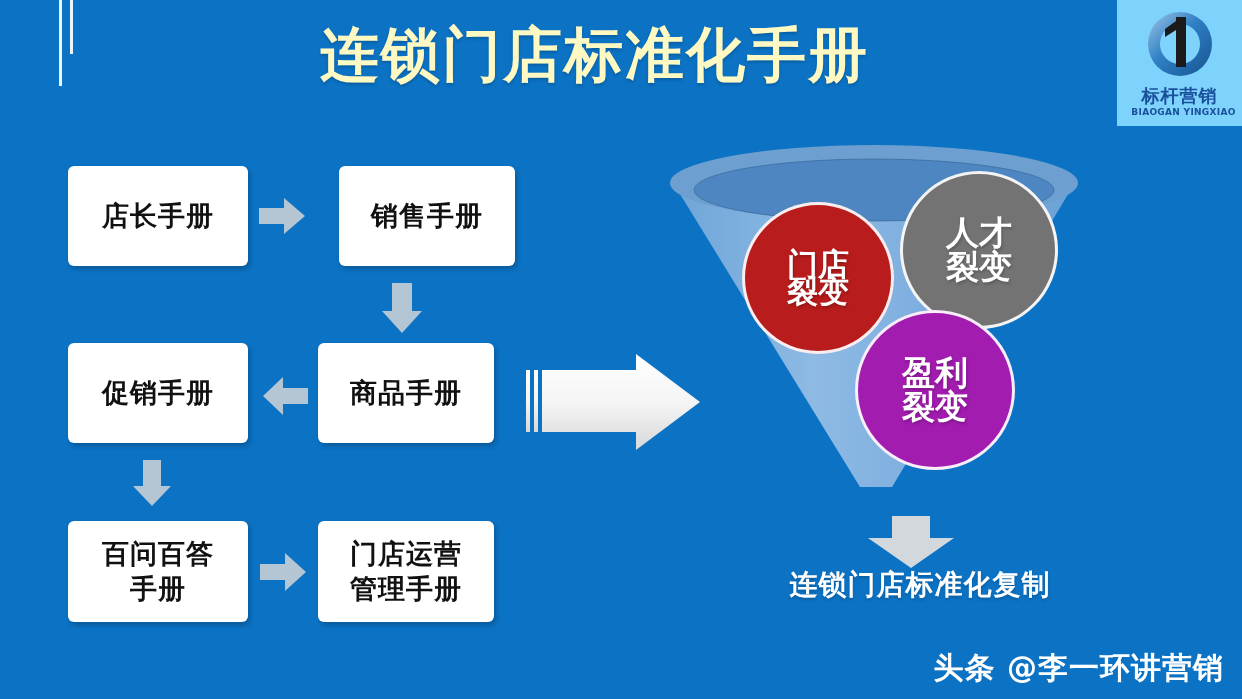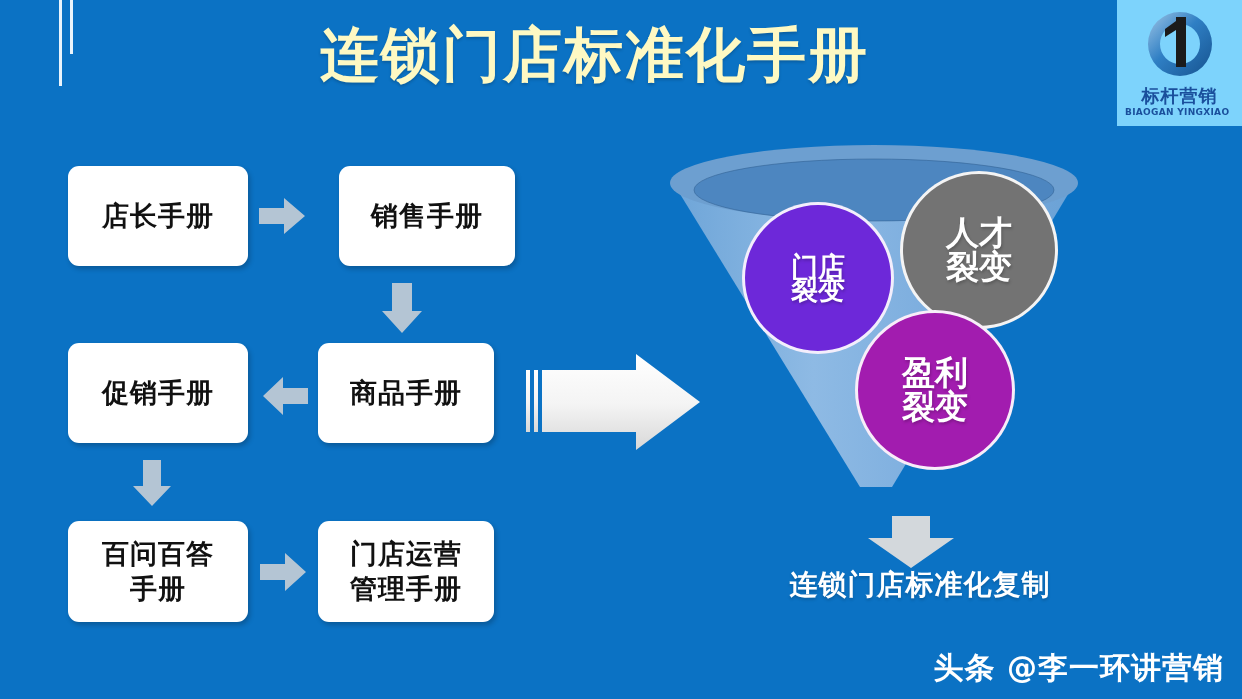--- a/index.html
+++ b/index.html
@@ -31,27 +31,27 @@
   #logo{
     position:absolute;right:0;top:0;width:125px;height:126px;
     background:#7dd3fc;overflow:hidden;
   }
   #logo-mark{position:absolute;left:50%;top:7px;transform:translateX(-50%);}
   #logo-cn{
     position:absolute;left:0;right:0;top:84px;text-align:center;
     color:#1a4f9c;font-size:18px;font-weight:700;letter-spacing:1px;
   }
   #logo-en{
-    position:absolute;left:0;right:0;top:107px;text-align:left;
+    position:absolute;left:0;right:0;top:107px;text-align:center;
     color:#1a4f9c;font-size:9px;font-weight:700;letter-spacing:.3px;padding-left:8px;
   }
 
   
   .fbox{
-    position:absolute;background:#ffffff;border-radius:11px;
+    position:absolute;background:#ffffff;border-radius:6px;
     box-shadow:2px 3px 5px rgba(0,0,0,.22);
     display:flex;align-items:center;justify-content:center;
     text-align:center;color:#111111;
     font-size:27px;font-weight:700;line-height:1.28;letter-spacing:1px;
   }
   #box-dz{left:68px;top:166px;width:180px;height:100px;}
   #box-xs{left:318px;top:166px;width:176px;height:100px;margin-left:21px;}
   #box-cx{left:68px;top:343px;width:180px;height:100px;}
   #box-sp{left:318px;top:343px;width:176px;height:100px;}
   #box-bw{left:68px;top:521px;width:180px;height:101px;}
@@ -76,21 +76,21 @@
 
   
   .circ{
     position:absolute;border-radius:50%;
     border:3px solid rgba(255,255,255,.92);
     display:flex;flex-direction:column;align-items:center;justify-content:center;
     color:#ffffff;font-weight:700;text-align:center;
     text-shadow:1px 2px 3px rgba(0,0,0,.22);
     box-sizing:border-box;
   }
-  #circ-md{left:742px;top:202px;width:152px;height:152px;background:#6d28d9;font-size:27px;line-height:1.0;}
+  #circ-md{left:742px;top:202px;width:152px;height:152px;background:#b91c1c;font-size:31px;line-height:1.0;}
   #circ-rc{left:900px;top:171px;width:158px;height:158px;background:#737373;font-size:33px;line-height:1.04;}
   #circ-yl{left:855px;top:310px;width:160px;height:160px;background:#a21caf;font-size:33px;line-height:1.04;}
   .circ .l1{display:block;}
   .circ .l2{display:block;}
   #circ-md .l2{margin-top:-4px;}
 
   
   #down-arrow{position:absolute;left:866px;top:516px;}
   #down-arrow svg{display:block;}
 

